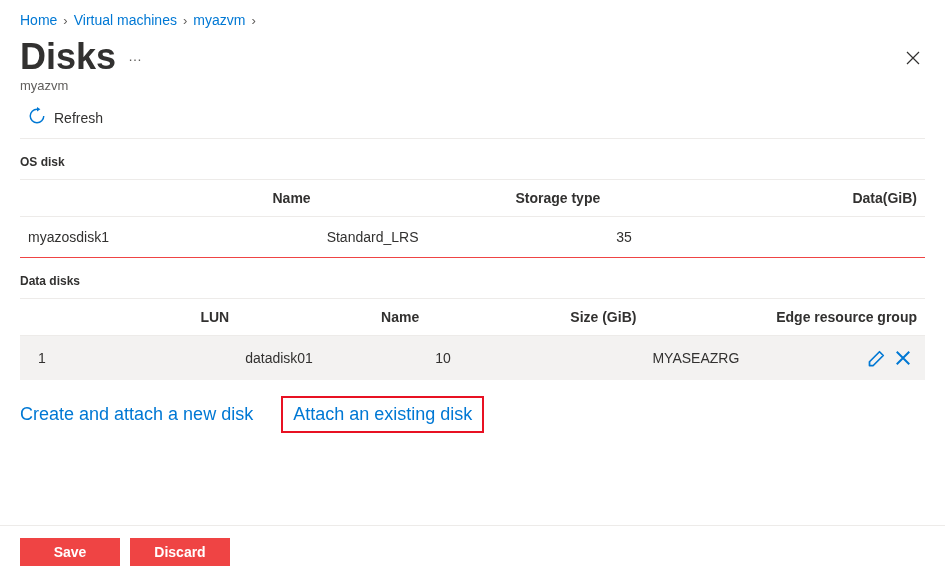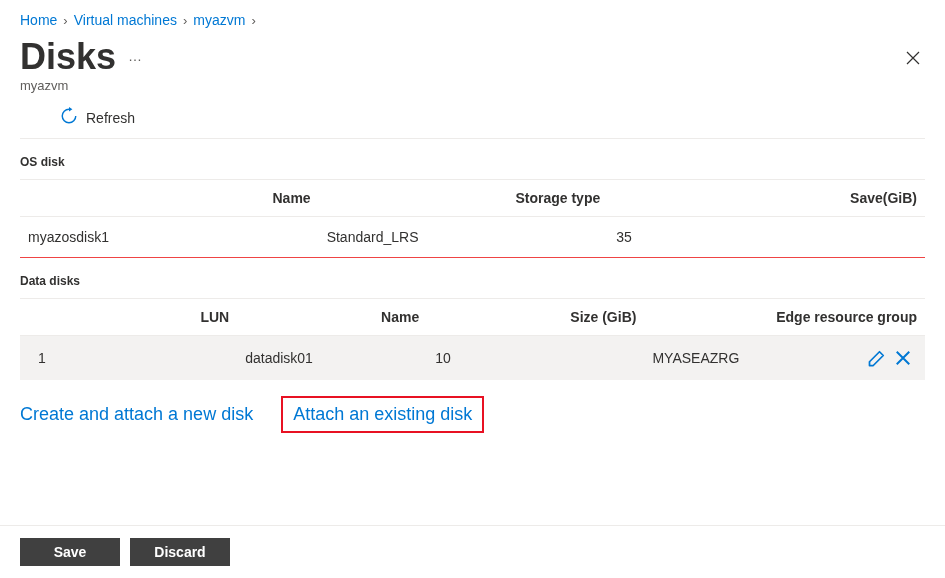--- a/index.html
+++ b/index.html
@@ -70,21 +70,20 @@
       color: #323130;
       cursor: pointer;
       padding: 4px;
       margin-top: 10px;
     }
     .toolbar {
       padding: 14px 20px 10px 28px;
       display: flex;
       align-items: center;
       gap: 8px;
-      margin-left: 32px;
     }
     .refresh-btn {
       display: flex;
       align-items: center;
       gap: 8px;
       color: #323130;
       cursor: pointer;
       font-size: 14px;
     }
     .refresh-icon svg {
@@ -182,21 +181,21 @@
     }
     .btn {
       min-width: 100px;
       padding: 6px 18px;
       font-size: 14px;
       border: none;
       cursor: pointer;
       font-family: inherit;
     }
     .btn-primary {
-      background: #404040;
+      background: #ef4444;
       color: #fff;
       font-weight: 600;
     }
   </style>
 </head>
 <body>
 
 <div class="container">
   <nav class="breadcrumb">
     <a href="#">Home</a>
@@ -236,21 +235,21 @@
 
   <hr class="divider">
 
   <div class="section">
     <div class="section-title">OS disk</div>
     <table class="table os-table">
       <thead>
         <tr>
           <th>Name</th>
           <th>Storage type</th>
-          <th>Save(GiB)</th>
+          <th>Data(GiB)</th>
         </tr>
       </thead>
       <tbody>
         <tr>
           <td>myazosdisk1</td>
           <td>Standard_LRS</td>
           <td>35</td>
         </tr>
       </tbody>
     </table>

